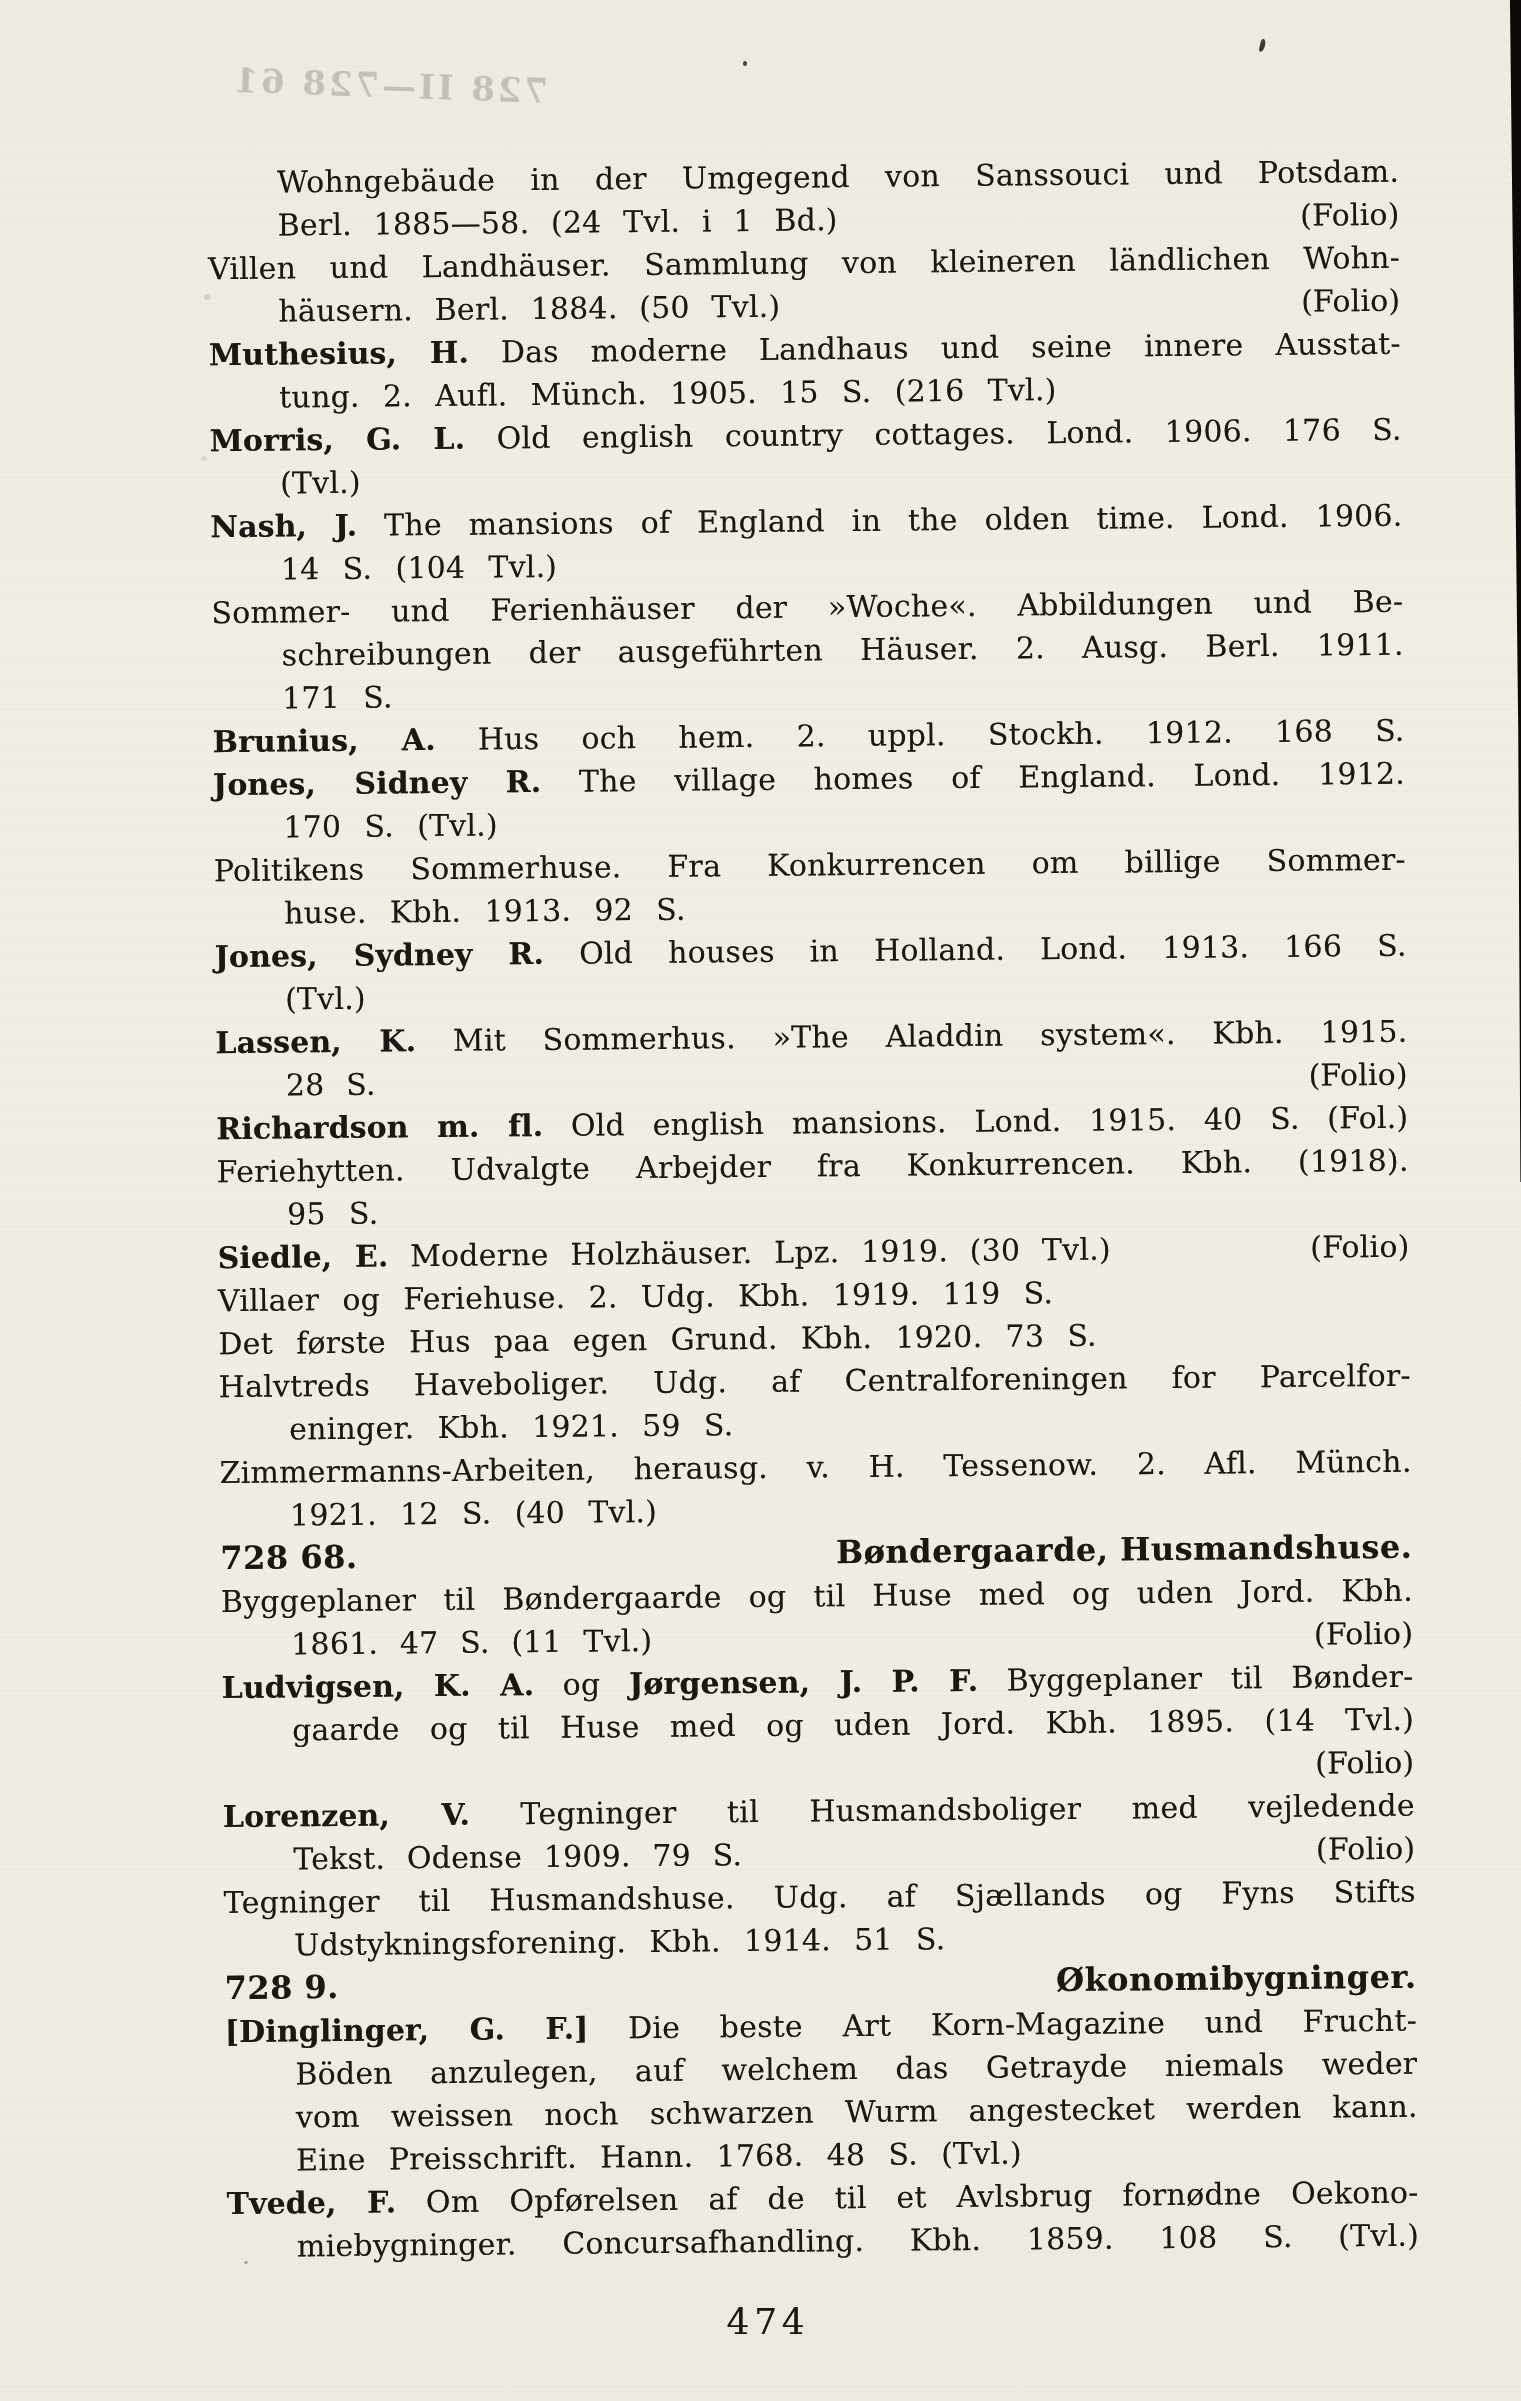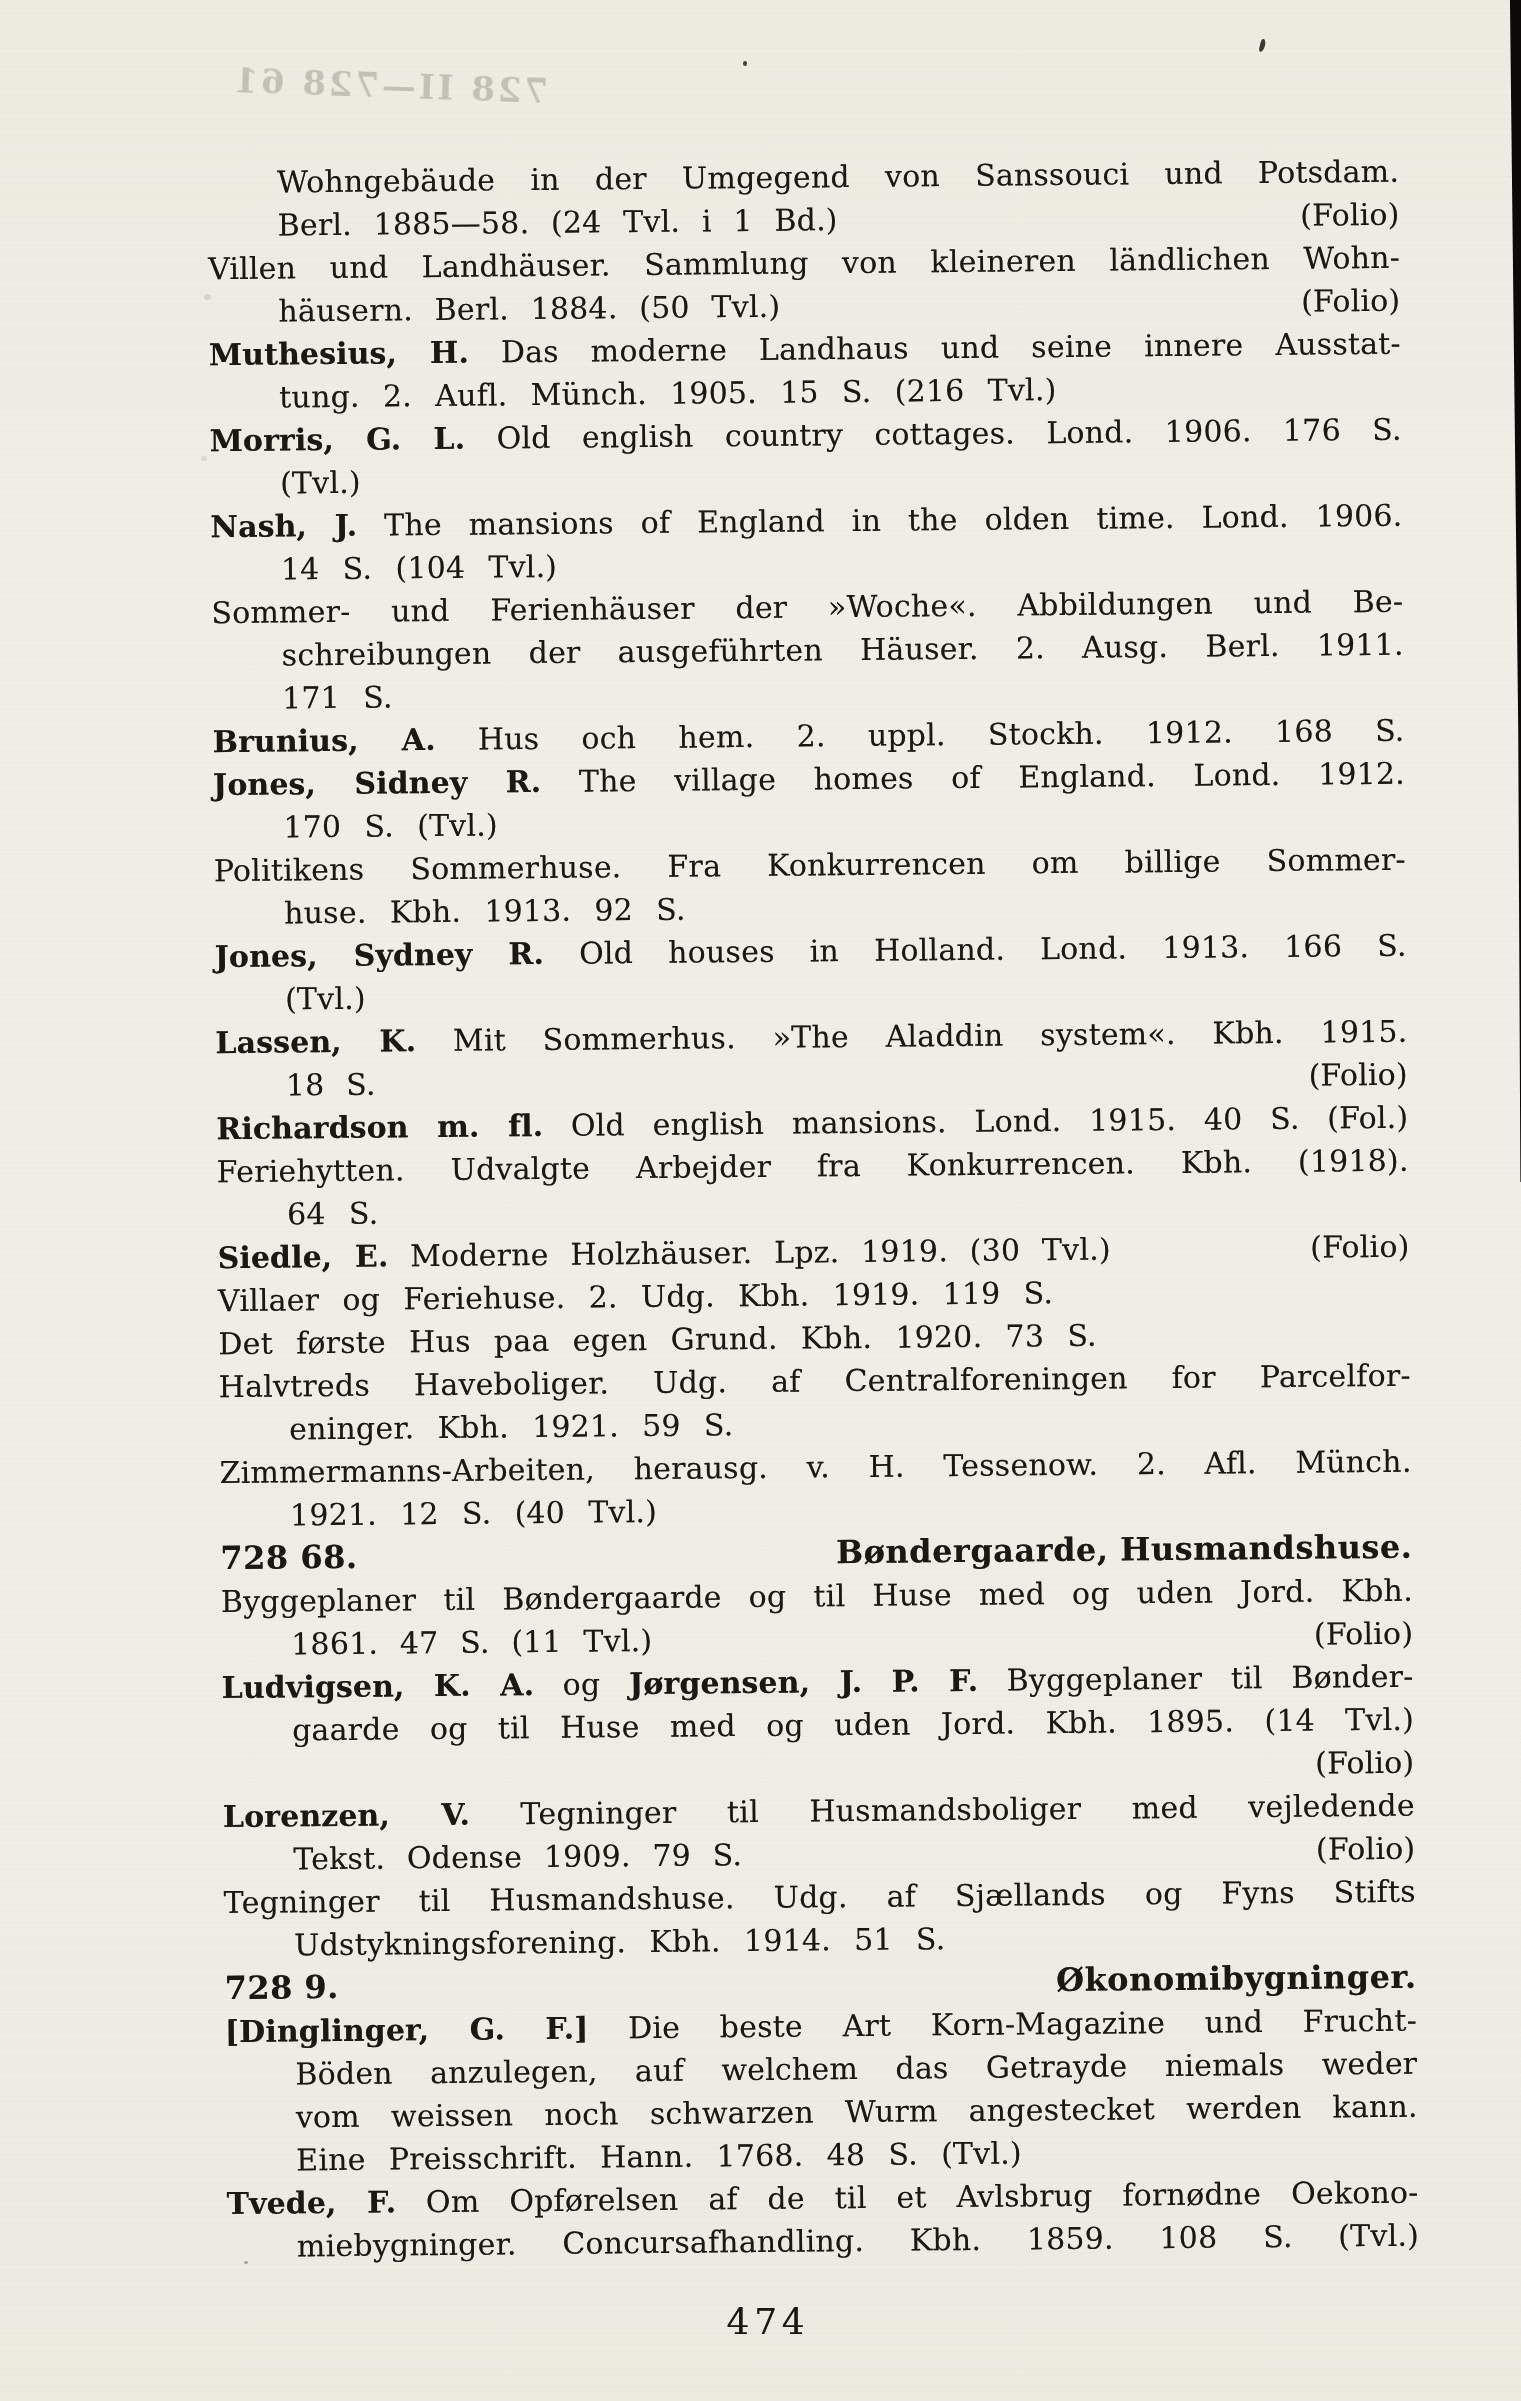--- a/index.html
+++ b/index.html
@@ -116,26 +116,26 @@
       <div class="line l ind"><span>171 S.</span></div>
       <div class="line j"><b>Brunius, A.</b><span> Hus och hem. 2. uppl. Stockh. 1912. 168 S.</span></div>
       <div class="line j"><b>Jones, Sidney R.</b><span> The village homes of England. Lond. 1912.</span></div>
       <div class="line l ind"><span>170 S. (Tvl.)</span></div>
       <div class="line j"><span>Politikens Sommerhuse. Fra Konkurrencen om billige Sommer-</span></div>
       <div class="line l ind"><span>huse. Kbh. 1913. 92 S.</span></div>
       <div class="line j"><b>Jones, Sydney R.</b><span> Old houses in Holland. Lond. 1913. 166 S.</span></div>
       <div class="line l ind"><span>(Tvl.)</span></div>
       <div class="line j"><b>Lassen, K.</b><span> Mit Sommerhus. »The Aladdin system«. Kbh. 1915.</span></div>
       <div class="line lr ind">
-        <span><span>18 S.</span></span>
+        <span><span>28 S.</span></span>
         <span>(Folio)</span>
       </div>
       <div class="line j"><b>Richardson m. fl.</b><span> Old english mansions. Lond. 1915. 40 S. (Fol.)</span></div>
       <div class="line j"><span>Feriehytten. Udvalgte Arbejder fra Konkurrencen. Kbh. (1918).</span></div>
-      <div class="line l ind"><span>64 S.</span></div>
+      <div class="line l ind"><span>95 S.</span></div>
       <div class="line lr">
         <span><b>Siedle, E.</b><span> Moderne Holzhäuser. Lpz. 1919. (30 Tvl.)</span></span>
         <span>(Folio)</span>
       </div>
       <div class="line l"><span>Villaer og Feriehuse. 2. Udg. Kbh. 1919. 119 S.</span></div>
       <div class="line l"><span>Det første Hus paa egen Grund. Kbh. 1920. 73 S.</span></div>
       <div class="line j"><span>Halvtreds Haveboliger. Udg. af Centralforeningen for Parcelfor-</span></div>
       <div class="line l ind"><span>eninger. Kbh. 1921. 59 S.</span></div>
       <div class="line j"><span>Zimmermanns-Arbeiten, herausg. v. H. Tessenow. 2. Afl. Münch.</span></div>
       <div class="line l ind"><span>1921. 12 S. (40 Tvl.)</span></div>

